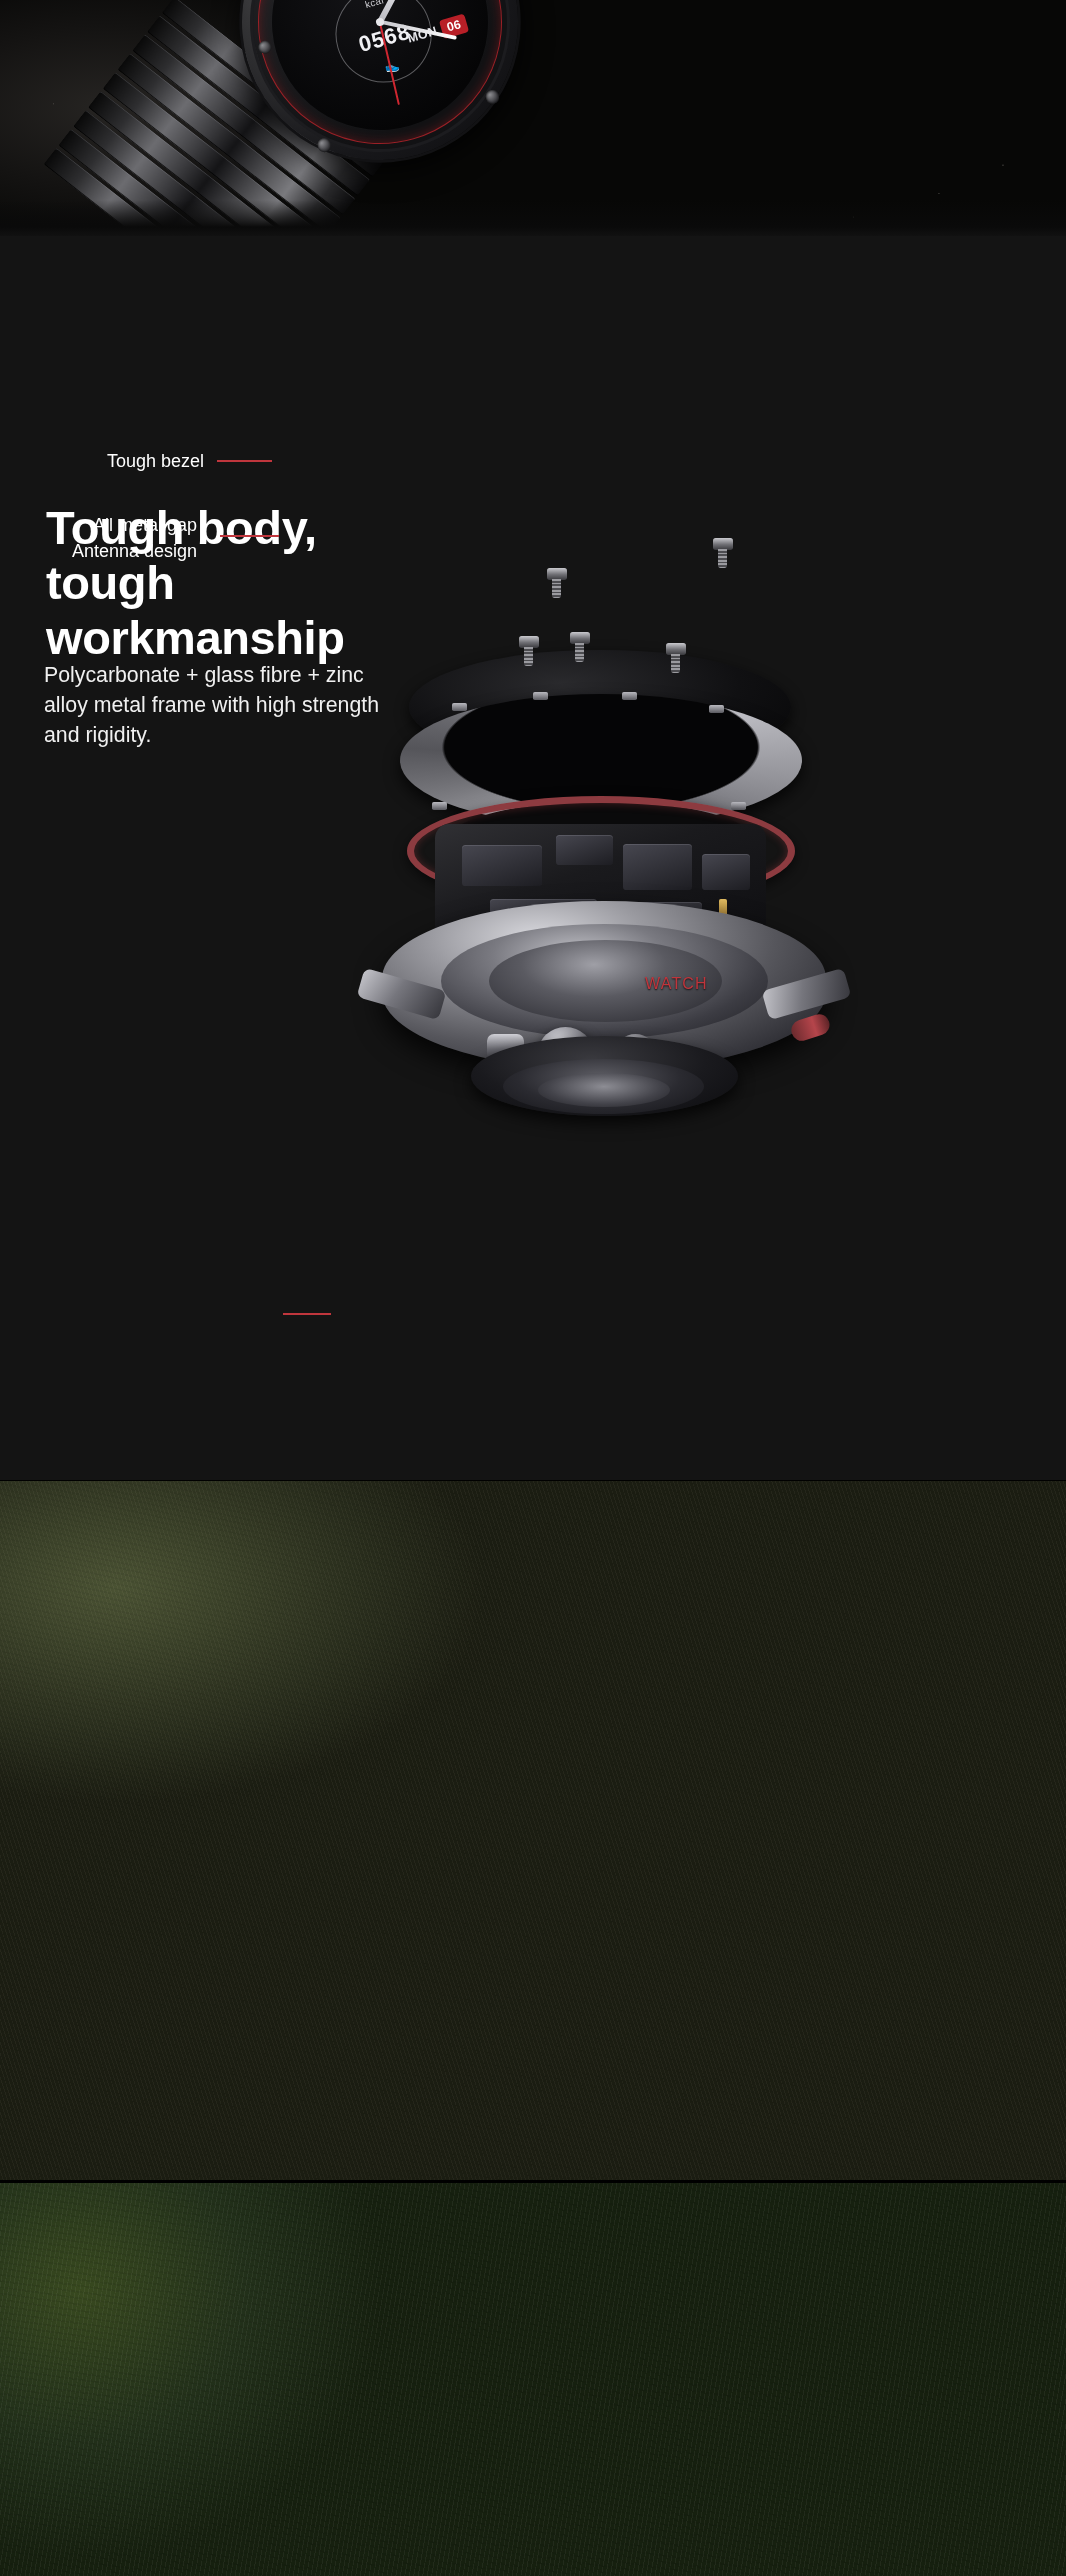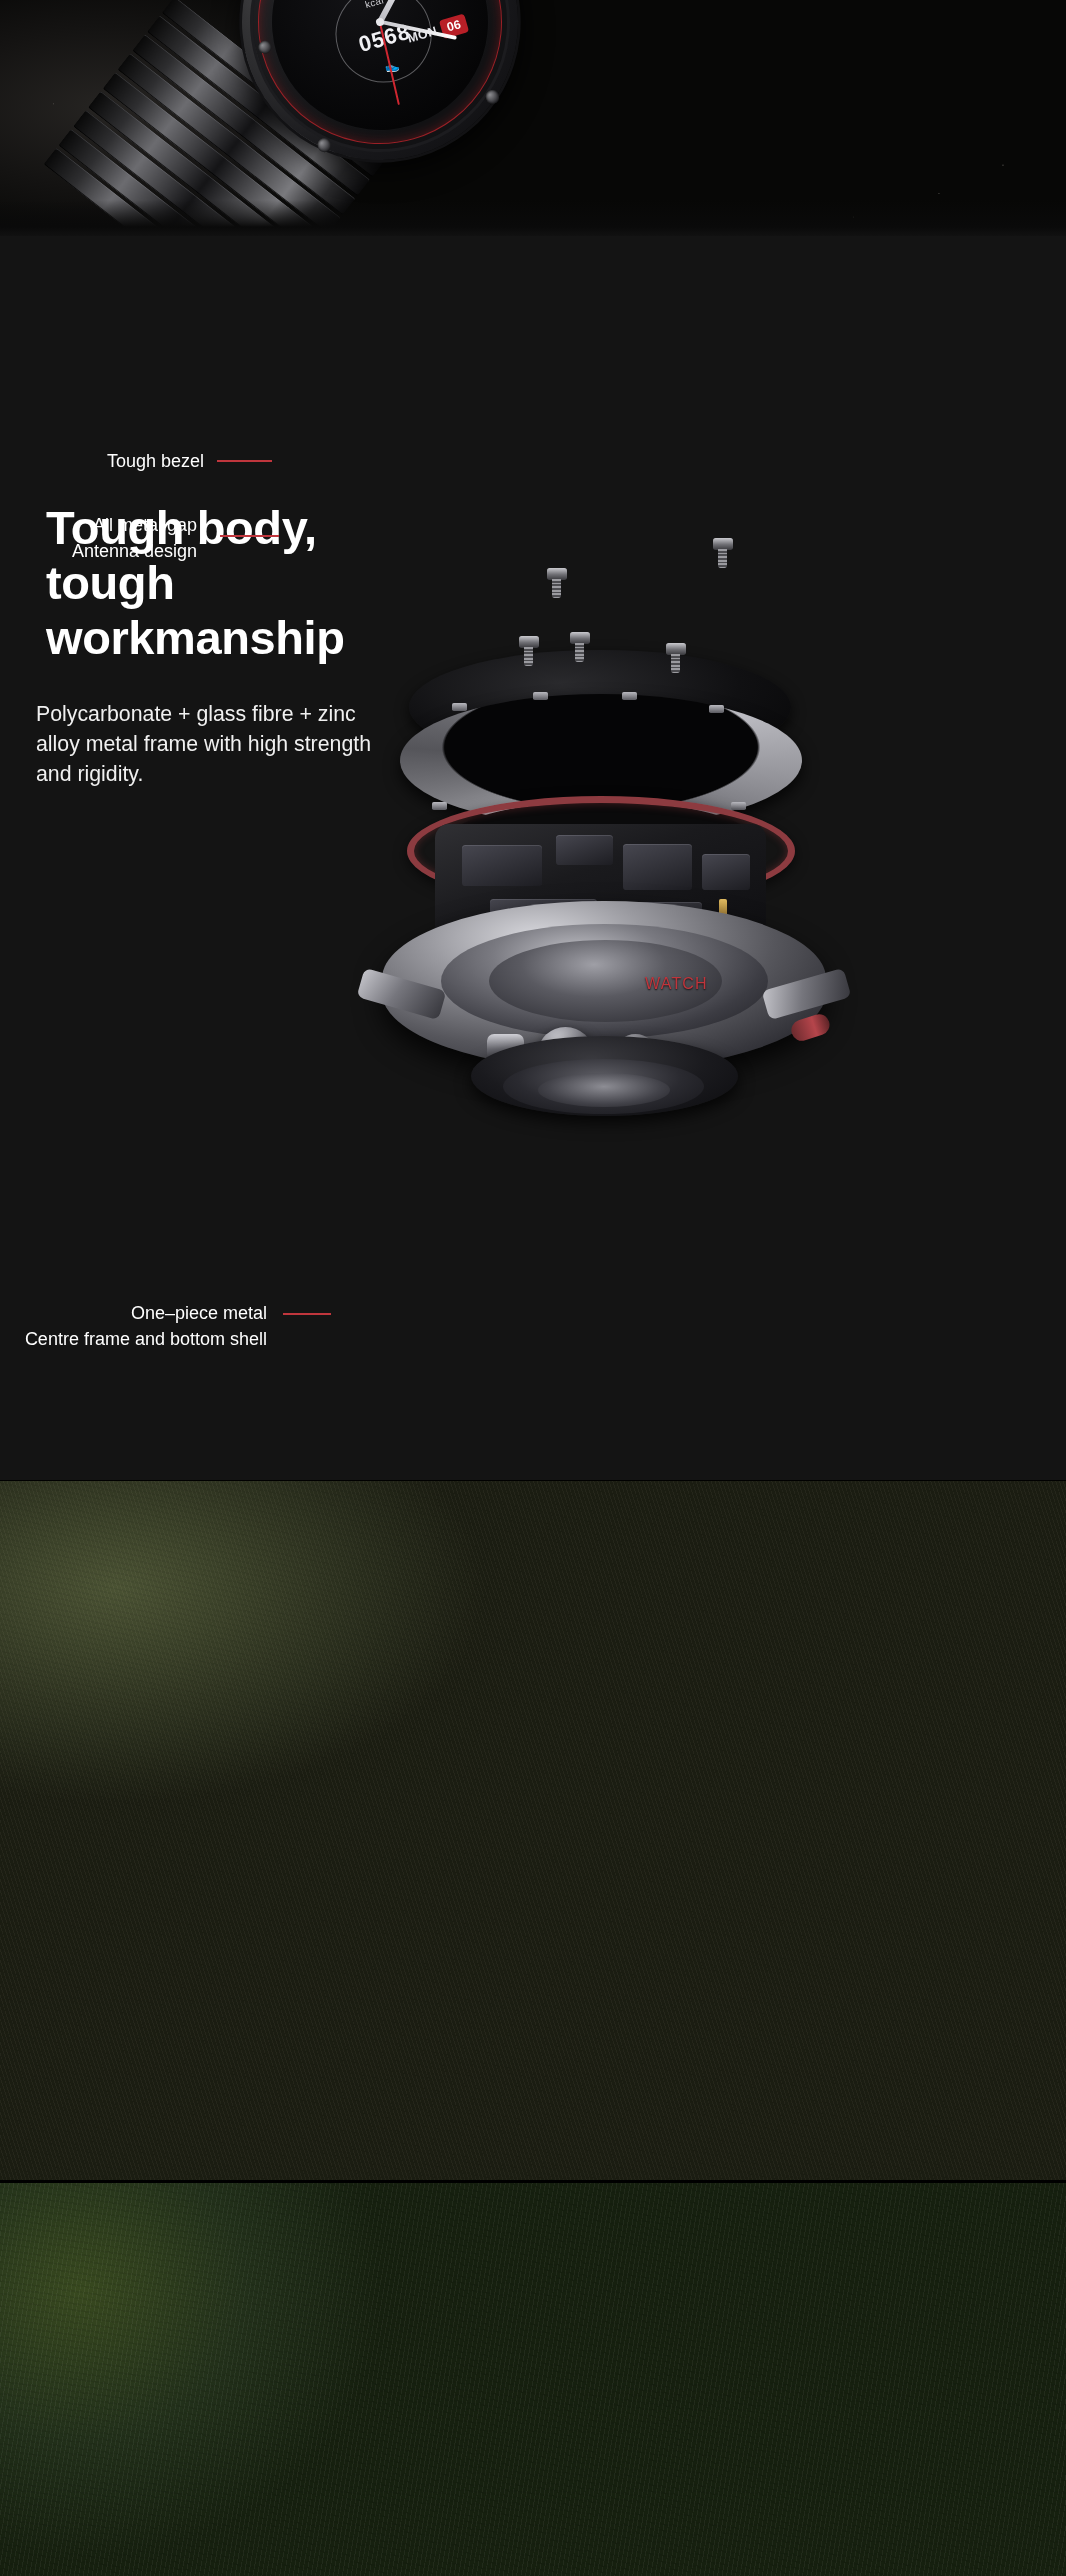--- a/index.html
+++ b/index.html
@@ -180,27 +180,26 @@
     left: 46px; top: 265px;
     width: 373px;
     color: #ffffff;
     font-size: 47px;
     font-weight: 700;
     line-height: 1.17;
     letter-spacing: -0.4px;
   }
   .tough-sub {
     position: absolute;
-    left: 36px; top: 424px;
+    left: 44px; top: 424px;
     width: 356px;
     color: #f0f0f0;
     font-size: 21.3px;
     line-height: 1.42;
     font-weight: 400;
-    margin-top: 39px;
   }
   
   .explode {
     position: absolute;
     left: 373px; top: 302px;
     width: 676px; height: 916px;
   }
   
   .scr-float {
     position: absolute;
@@ -565,22 +564,20 @@
       <div class="shell-c"></div>
     </div>
 
     <div class="callout" style="left:53px; top:213px; width:151px;">Tough bezel</div>
     <div class="lead-line" style="left:217px; top:224px; width:55px;"></div>
 
     <div class="callout" style="left:24px; top:277px; width:173px;">All metal gap
 Antenna design</div>
     <div class="lead-line" style="left:220px; top:299px; width:59px;"></div>
 
-    <div class="callout" style="left:9px; top:1065px; width:258px;">One–piece metal
-Centre frame and bottom shell</div>
     <div class="lead-line" style="left:283px; top:1077px; width:48px;"></div>
   </div>
 
   <div class="sec-bt">
     <div class="bt-bg"></div>
 
   </div>
 
   <div class="divider-strip"></div>
 

